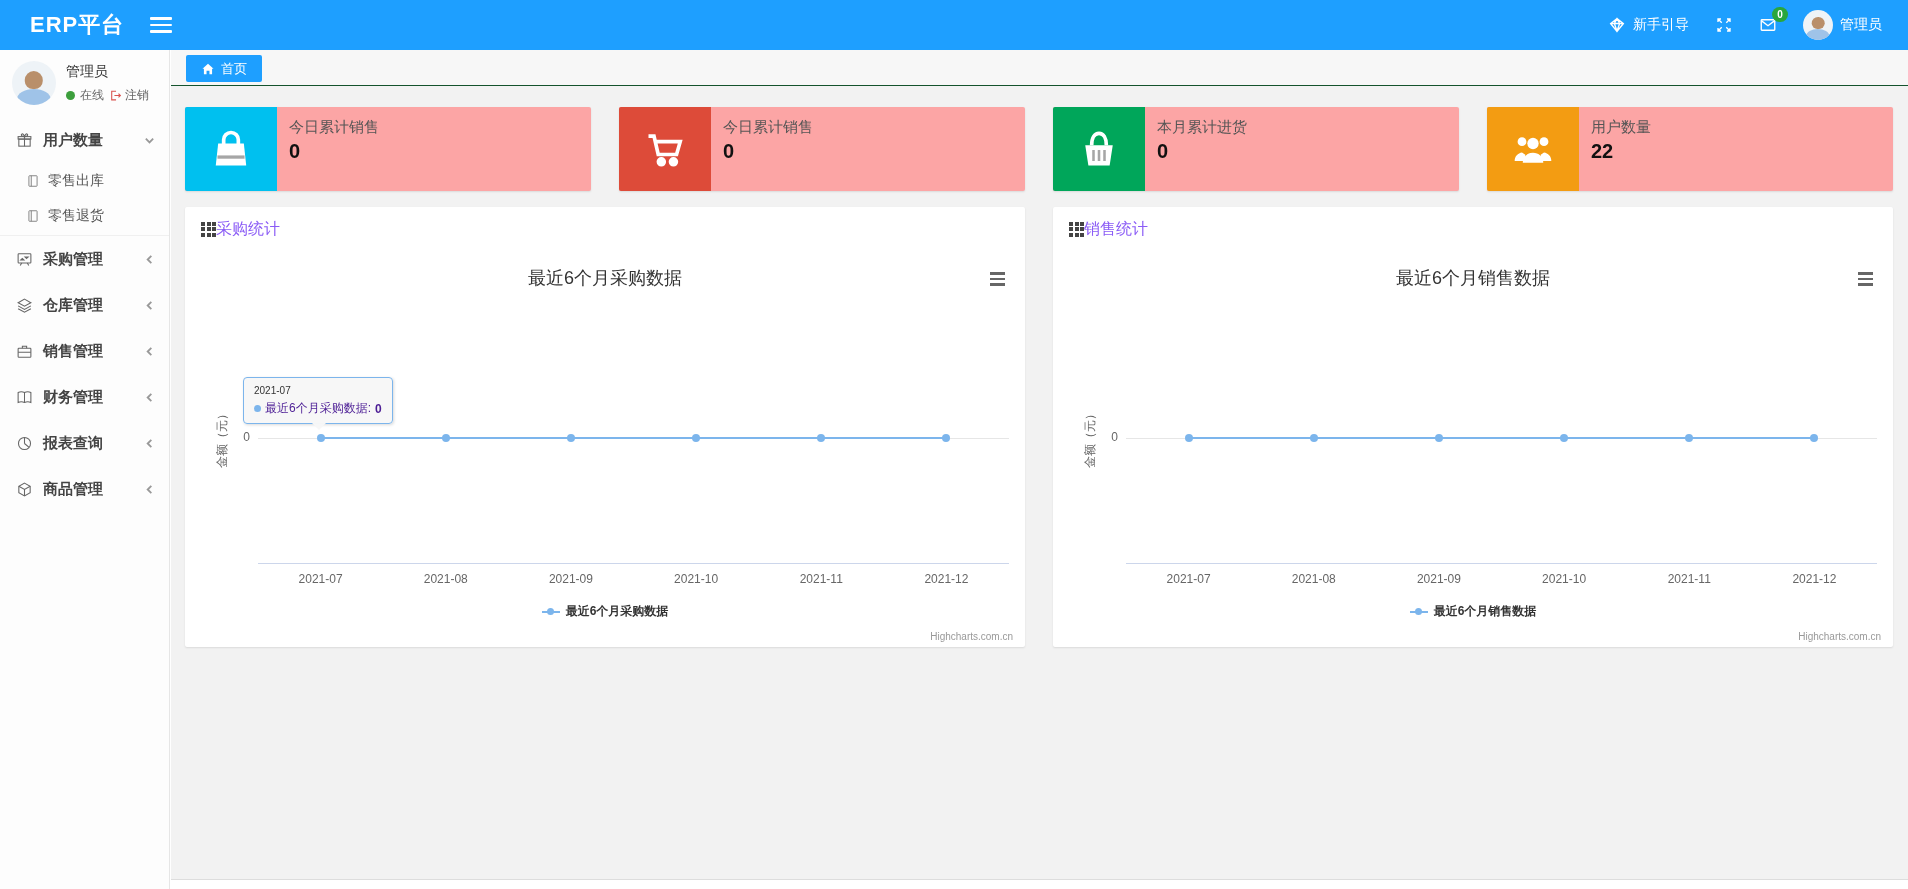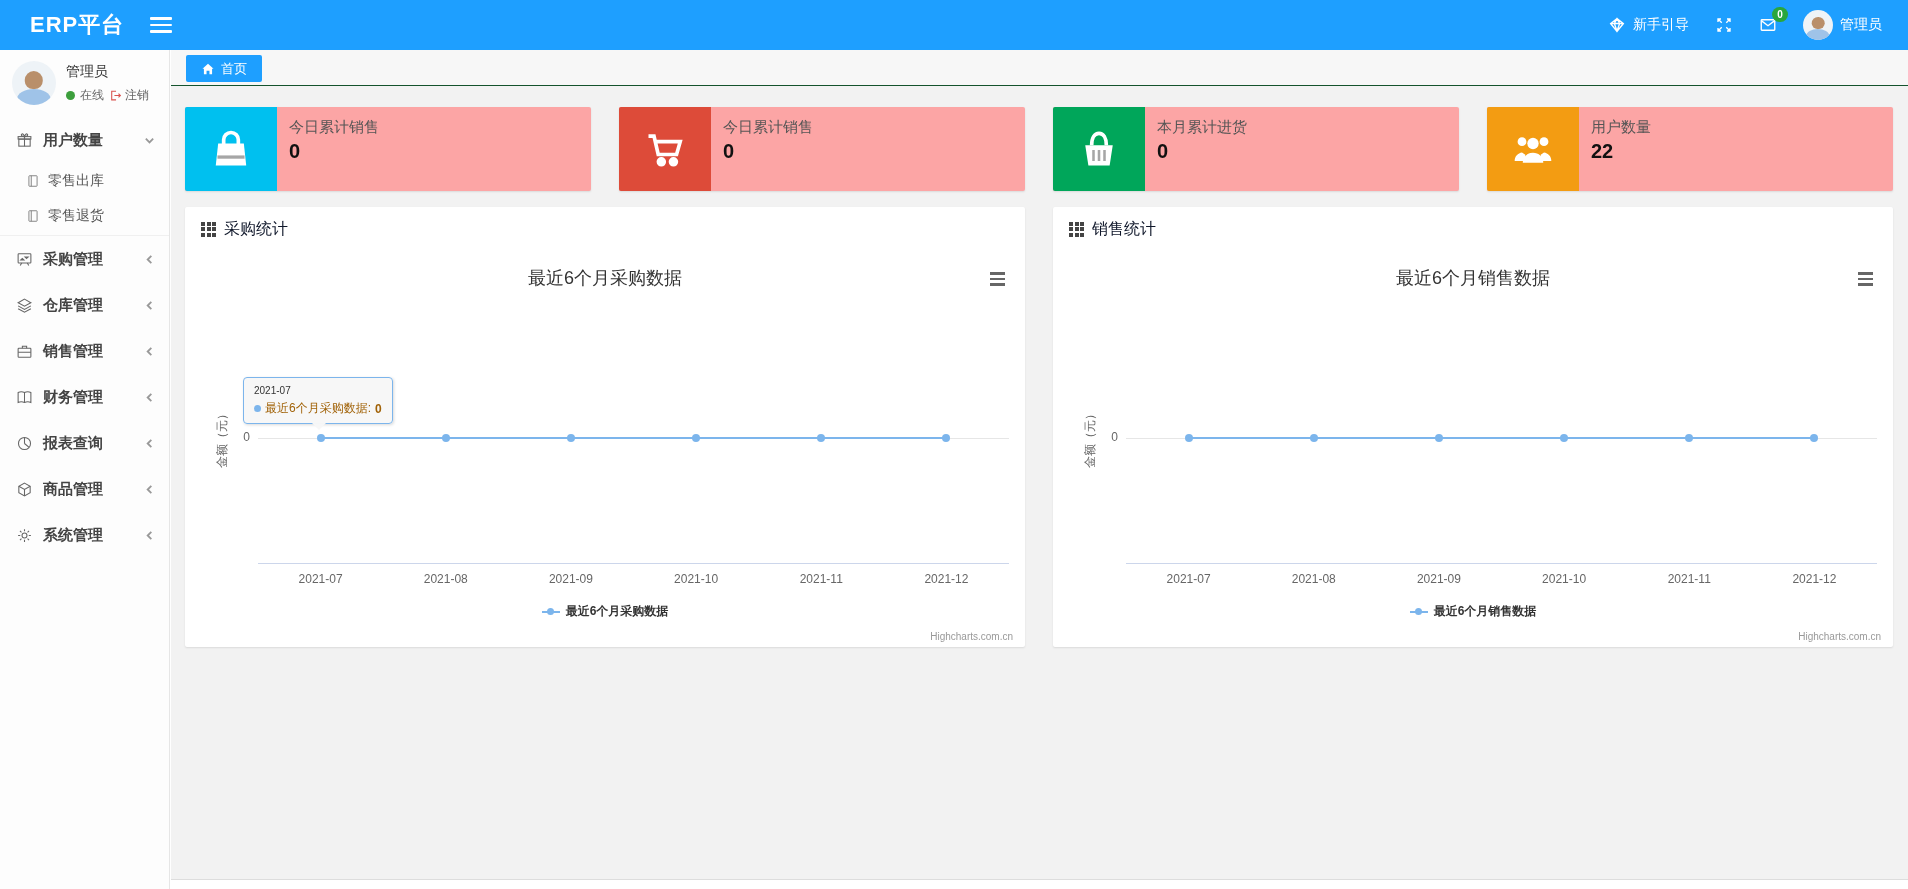--- a/index.html
+++ b/index.html
@@ -67,22 +67,22 @@
   .card-icon { width:92px; height:84px; flex:none; display:flex; align-items:center; justify-content:center; }
   .card-icon svg { width:44px; height:44px; }
   .card-body { padding:11px 12px; }
   .card-label { font-size:15px; color:#555; margin-bottom:3px; }
   .card-value { font-size:20px; font-weight:bold; color:#111; }
 
   
   .panels { display:flex; gap:28px; margin-top:16px; }
   .panel { flex:1; height:440px; background:#fff; box-shadow:0 1px 2px rgba(0,0,0,.1);
     border-radius:2px; position:relative; }
-  .panel-header { height:44px; display:flex; align-items:center; gap:8px; padding:0 16px;
-    font-size:16px; color:#0f172a; }
+  .panel-header { height:44px; display:flex; align-items:center; gap:0; padding:0 16px;
+    font-size:16px; color:#8b5cf6; }
   .th-icon { display:grid; grid-template-columns:repeat(3,4px); grid-gap:1.5px; }
   .th-icon i { width:4px; height:4px; background:#444; display:block; }
   .chart { position:absolute; left:0; top:44px; width:100%; height:396px; }
   .chart-title { position:absolute; left:0; top:15px; width:100%; text-align:center;
     font-size:18px; color:#333; }
   .chart-menu { position:absolute; right:16px; top:18px; width:24px; height:20px;
     background:none; border:none; cursor:pointer; display:flex; flex-direction:column;
     justify-content:center; gap:3px; align-items:center; }
   .chart-menu i { display:block; width:15px; height:2.5px; background:#666; }
   .hline { position:absolute; height:1px; }
@@ -102,21 +102,21 @@
   .credit { position:absolute; right:12px; bottom:5px; font-size:10px; color:#999; }
 
   
   .tooltip { position:absolute; left:58px; top:126px; background:rgba(247,247,247,.95);
     border:1px solid #7cb5ec; border-radius:4px; padding:7px 10px 6px;
     box-shadow:1px 1px 3px rgba(0,0,0,.15); z-index:5; }
   .tooltip:after { content:""; position:absolute; left:68px; bottom:-7px; width:0; height:0;
     border-left:7px solid transparent; border-right:7px solid transparent;
     border-top:7px solid rgba(247,247,247,.98); }
   .tt-header { font-size:10px; color:#333; margin-bottom:4px; }
-  .tt-row { font-size:12px; color:#a16207; display:flex; align-items:center; gap:4px; }
+  .tt-row { font-size:12px; color:#4c1d95; display:flex; align-items:center; gap:4px; }
   .tt-dot { width:7px; height:7px; border-radius:50%; display:inline-block; }
   .tt-val { font-weight:bold; }
 </style>
 </head>
 <body>
 
 <div class="navbar">
   <div class="brand">ERP平台</div>
   <div class="nav-toggle">
       <i></i>
@@ -249,30 +249,20 @@
       <span class="chev"><svg viewBox="0 0 12 12" fill="none">
             <polyline points="8,2 4,6 8,10"></polyline>
           </svg></span>
     </li>
     <li class="menu-item">
       <svg viewBox="0 0 24 24">
           <path d="M12 3l8 4.5v9L12 21l-8-4.5v-9z"></path>
           <path d="M4 7.5l8 4.5 8-4.5 M12 12v9"></path>
         </svg>
       <span>商品管理</span>
-      <span class="chev"><svg viewBox="0 0 12 12" fill="none">
-            <polyline points="8,2 4,6 8,10"></polyline>
-          </svg></span>
-    </li>
-    <li class="menu-item">
-      <svg viewBox="0 0 24 24">
-          <circle cx="12" cy="12" r="3.5"></circle>
-          <path d="M12 3v3 M12 18v3 M3 12h3 M18 12h3 M5.6 5.6l2.1 2.1 M16.3 16.3l2.1 2.1 M18.4 5.6l-2.1 2.1 M7.7 16.3l-2.1 2.1"></path>
-        </svg>
-      <span>系统管理</span>
       <span class="chev"><svg viewBox="0 0 12 12" fill="none">
             <polyline points="8,2 4,6 8,10"></polyline>
           </svg></span>
     </li>
   </ul>
 </div>
 
 <div class="tabbar">
   <div class="tab">
     <svg viewBox="0 0 24 24">

